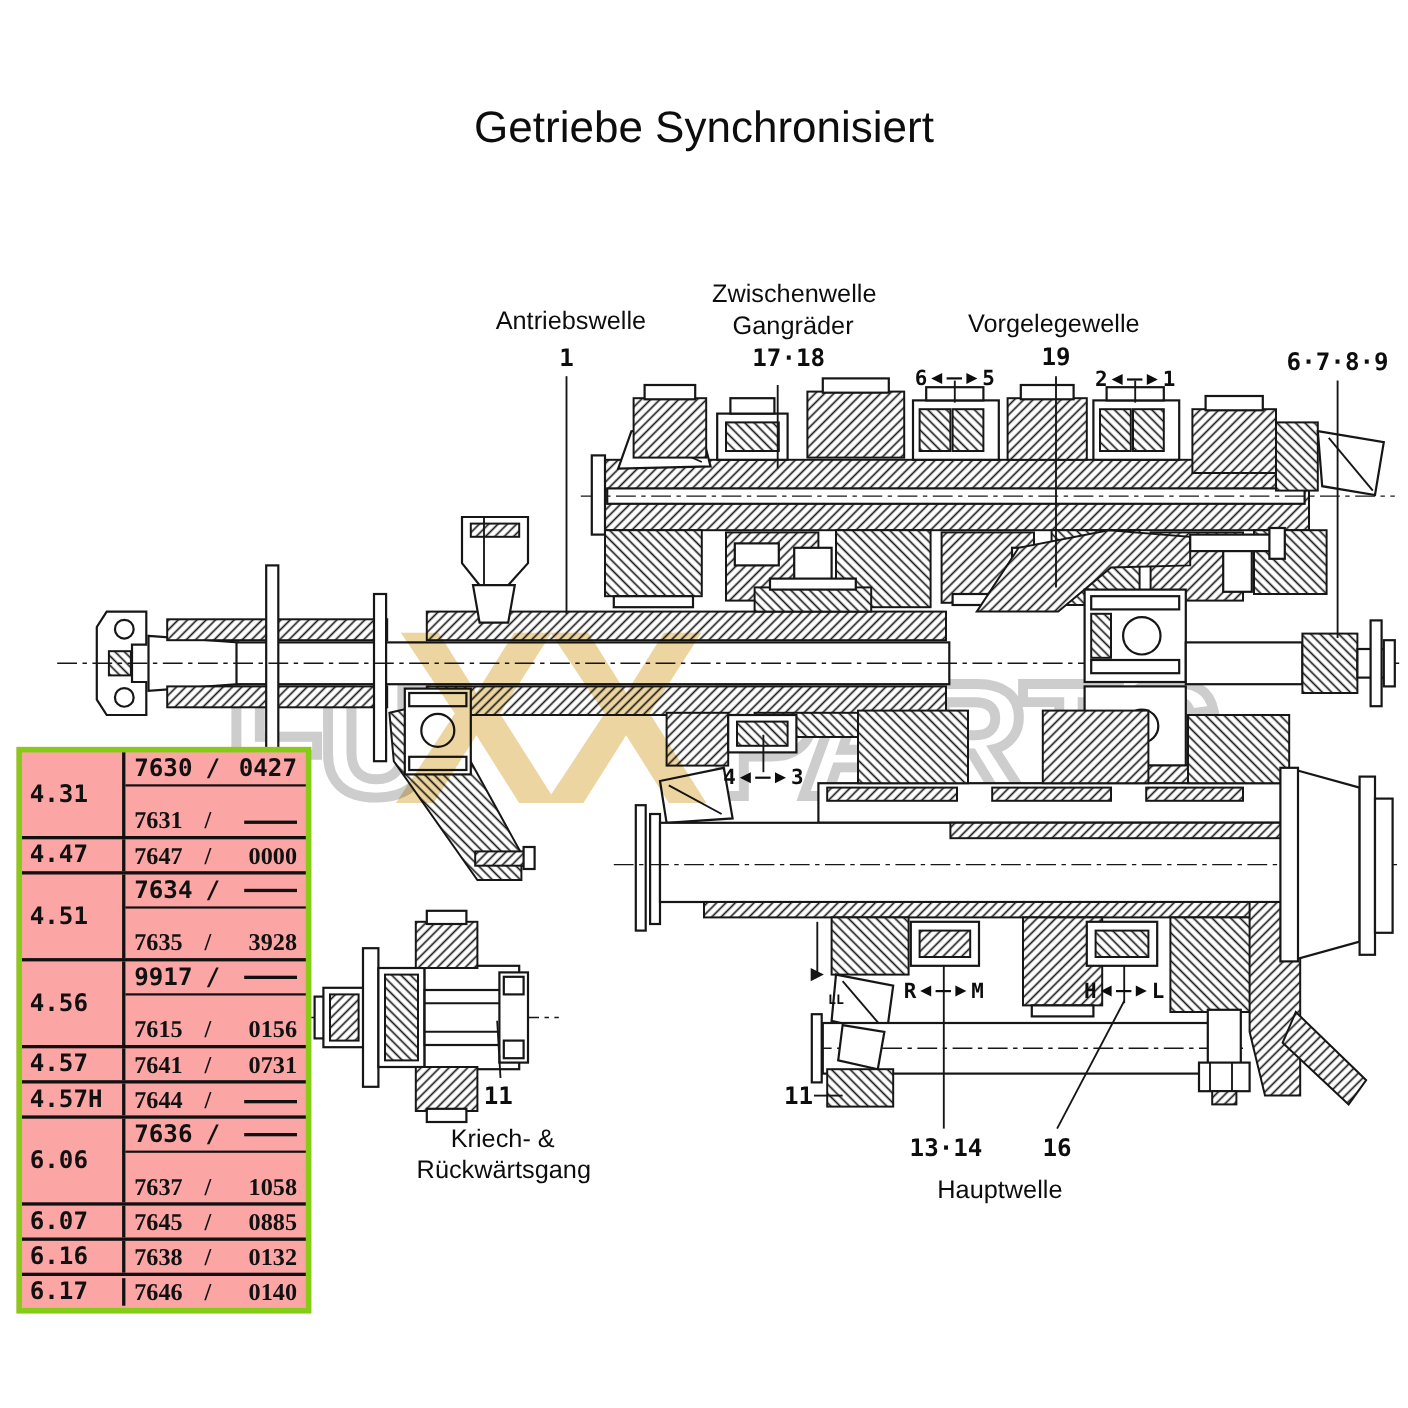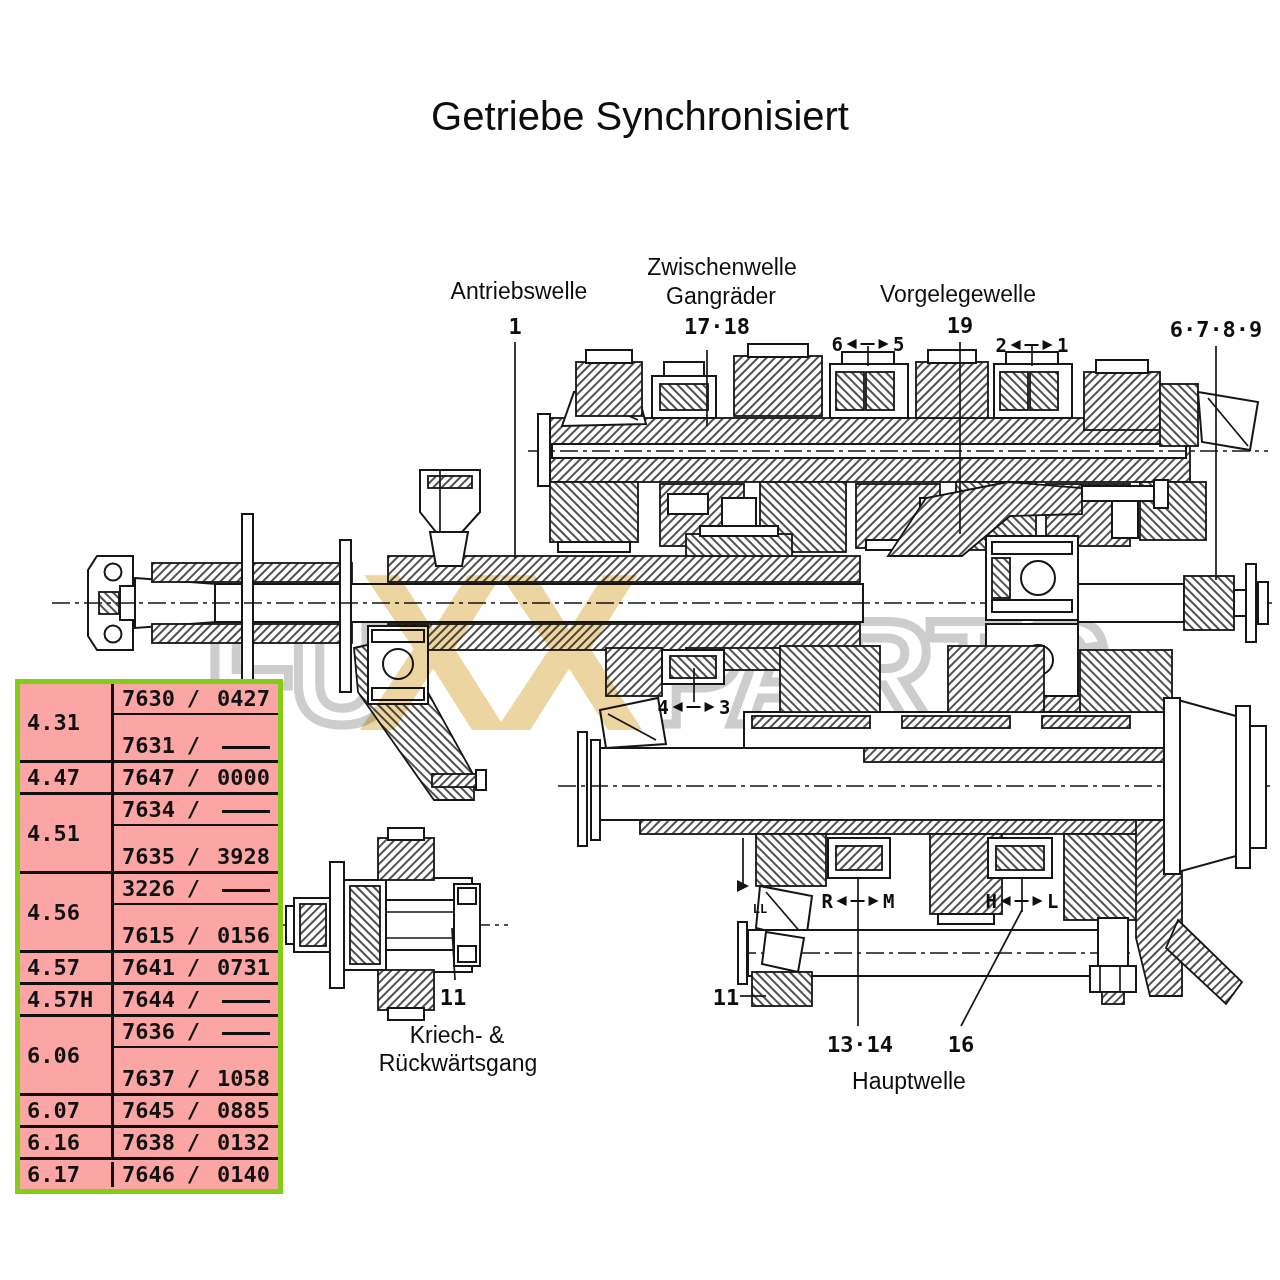--- a/index.html
+++ b/index.html
@@ -38,21 +38,21 @@
   
   .ratio-table{position:absolute;left:15px;top:679px;width:258px;background:#fca5a5;
                border:5px solid #84cc16;font-family:"DejaVu Sans Mono",monospace;font-weight:bold;}
   .tgroup{display:flex;border-bottom:3px solid #111;}
   .tgroup:last-child{border-bottom:none;align-items:center;}
   .tratio{width:84px;border-right:3px solid #111;display:flex;align-items:center;
           padding-left:7px;font-size:22px;}
   .tparts{flex:1;display:flex;flex-direction:column;gap:16px;}
   .tline{height:29px;display:flex;align-items:center;padding:0 8px;font-size:22px;
          border-bottom:2px solid #111;}
-  .tline:last-child{border-bottom:none;}
+  .tline:last-child{border-bottom:none;font-family:Liberation Serif, serif;}
   .pslash{flex:1;text-align:center;}
   .pval{min-width:58px;text-align:right;}
   .dashline{display:inline-block;width:48px;border-top:3px solid #111;vertical-align:middle;}
 </style>
 </head>
 <body>
 
 <div class="stage">
 
   <svg width="1280" height="1280" viewBox="0 0 1280 1280">
@@ -365,21 +365,21 @@
             <span>7635</span>
             <span class="pslash">/</span>
             <span class="pval">3928</span>
           </div>
         </div>
       </div>
       <div class="tgroup">
         <div class="tratio">4.56</div>
         <div class="tparts">
           <div class="tline">
-            <span>3226</span>
+            <span>9917</span>
             <span class="pslash">/</span>
             <span class="pval"><span class="dashline"></span></span>
           </div>
           <div class="tline">
             <span>7615</span>
             <span class="pslash">/</span>
             <span class="pval">0156</span>
           </div>
         </div>
       </div>

